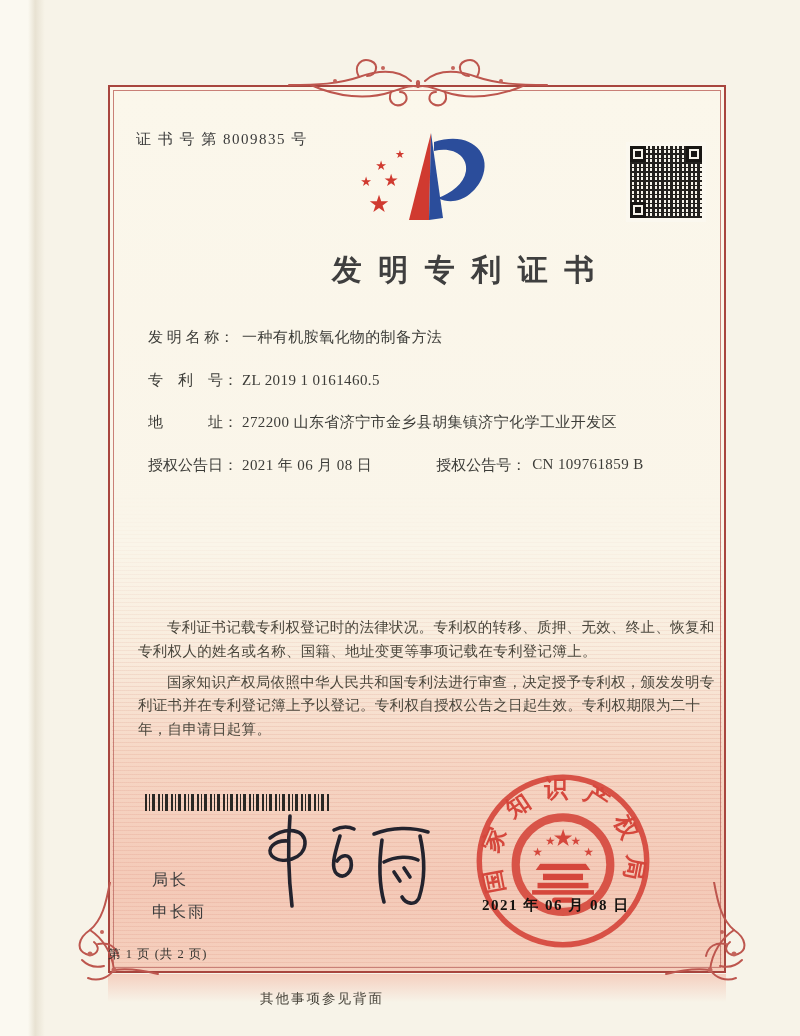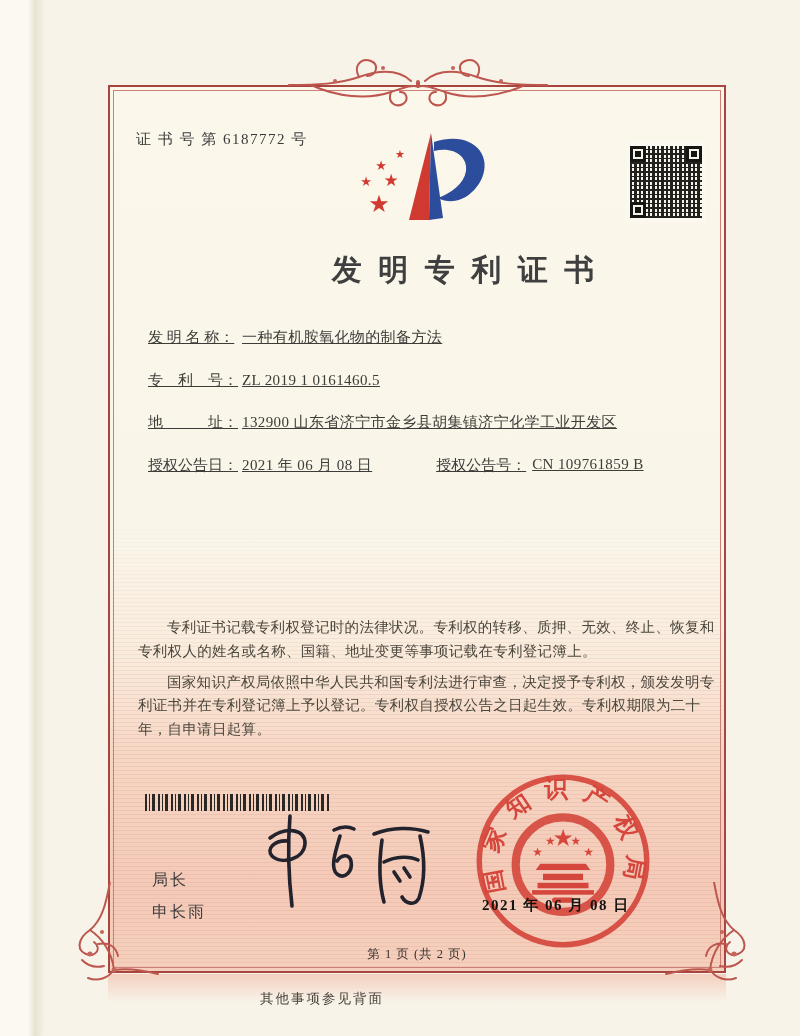--- a/index.html
+++ b/index.html
@@ -44,21 +44,21 @@
   }
   .finder{position:absolute;width:16px;height:16px;border:3px solid #181613;background:#f6f3ea;box-sizing:border-box;}
   .finder::after{content:"";position:absolute;inset:2px;background:#181613;}
   .finder.tl{left:0;top:0}.finder.tr{right:0;top:0}.finder.bl{left:0;bottom:0}
   .title{
     position:absolute;left:108px;width:710px;top:250px;text-align:center;
     font-size:30px;font-weight:600;color:#3f3f3f;letter-spacing:0.55em;text-indent:0.55em;
   }
   
   .fields{position:absolute;left:148px;top:328px;width:545px;font-size:15px;color:#3c3c38;}
-  .field-row{display:flex;align-items:baseline;height:20px;margin-bottom:22.5px;white-space:nowrap;text-decoration:underline;}
+  .field-row{display:flex;align-items:baseline;height:20px;margin-bottom:22.5px;white-space:nowrap;}
   .field-label{display:inline-block;min-width:94px;font-weight:500;}
   .field-value{letter-spacing:0.4px;}
   .pair2{margin-left:64px;display:inline-flex;}
   
   .body-text{position:absolute;left:138px;top:616px;width:586px;font-size:14.5px;line-height:1.64;color:#4a463c;}
   .body-text p{margin:0 0 7px 0;text-indent:2em;letter-spacing:0.3px;}
   
   .barcode{
     position:absolute;left:145px;top:794px;width:186px;height:17px;
     background:repeating-linear-gradient(90deg,#2a2824 0 2px,transparent 2px 4px,#2a2824 4px 5px,transparent 5px 7px,#2a2824 7px 10px,transparent 10px 13px);
@@ -72,21 +72,21 @@
     position:absolute;left:482px;top:896px;width:180px;
     font-size:15px;font-weight:bold;color:#14120f;letter-spacing:1.5px;z-index:5;
     font-family:"Liberation Serif","DejaVu Serif",serif;
   }
   
   .ornament-top{position:absolute;left:287px;top:50px;width:262px;height:70px;}
   .corner{position:absolute;width:92px;height:104px;}
   .corner.bl{left:68px;top:882px;}
   .corner.br{left:664px;top:882px;transform:scaleX(-1);}
   
-  .pagination{position:absolute;left:108px;width:618px;top:946px;text-align:center;font-size:12.5px;letter-spacing:1px;color:#35332f;}
+  .pagination{position:absolute;left:108px;width:618px;top:946px;font-size:12.5px;letter-spacing:1px;color:#35332f;}
   .footer-note{position:absolute;left:0;width:644px;top:990px;text-align:center;font-size:13.5px;color:#47433a;letter-spacing:2px;}
   svg{display:block}
 </style>
 </head>
 <body>
 
 <div class="page">
 
   <div class="cert-box">
     <div class="guilloche"></div>
@@ -141,21 +141,21 @@
         <path d="M14,78 C20,84 28,86 36,84"></path>
       </g>
       <g fill="#c4655c">
         <circle cx="22" cy="72" r="2.5"></circle>
           <circle cx="46" cy="88" r="2.5"></circle>
           <circle cx="34" cy="50" r="2"></circle>
       </g>
     </svg>
   </div>
 
-  <div class="cert-no">证 书 号 第 6187772 号</div>
+  <div class="cert-no">证 书 号 第 8009835 号</div>
 
   <div class="logo">
     <svg viewBox="0 0 158 104" width="158" height="104">
       <polygon points="88,3 66,90 86,90" fill="#d03a30"></polygon>
       <polygon points="88,3 86,90 100,88" fill="#2b4d9b"></polygon>
       <path d="M91,12 C126,0 150,22 139,48 C131,66 112,77 95,68 C108,63 121,54 123,41 C125,26 110,16 91,21 Z" fill="#2b4d9b"></path>
       <g fill="#d03a30" font-family="'DejaVu Sans',sans-serif" text-anchor="middle">
         <text x="57" y="28" font-size="11">★</text>
         <text x="38" y="40" font-size="13">★</text>
         <text x="23" y="56" font-size="13">★</text>
@@ -179,21 +179,21 @@
     <div class="field-row">
       <span class="field-label">发 明 名 称：</span>
       <span class="field-value">一种有机胺氧化物的制备方法</span>
     </div>
     <div class="field-row">
       <span class="field-label">专　利　号：</span>
       <span class="field-value">ZL 2019 1 0161460.5</span>
     </div>
     <div class="field-row">
       <span class="field-label">地　　　址：</span>
-      <span class="field-value">132900 山东省济宁市金乡县胡集镇济宁化学工业开发区</span>
+      <span class="field-value">272200 山东省济宁市金乡县胡集镇济宁化学工业开发区</span>
     </div>
     <div class="field-row">
       <span class="field-label">授权公告日：</span>
       <span class="field-value">2021 年 06 月 08 日</span>
       <span class="pair2">
         <span class="field-label" style="min-width:96px">授权公告号：</span>
         <span class="field-value">CN 109761859 B</span>
       </span>
     </div>
   </div>

